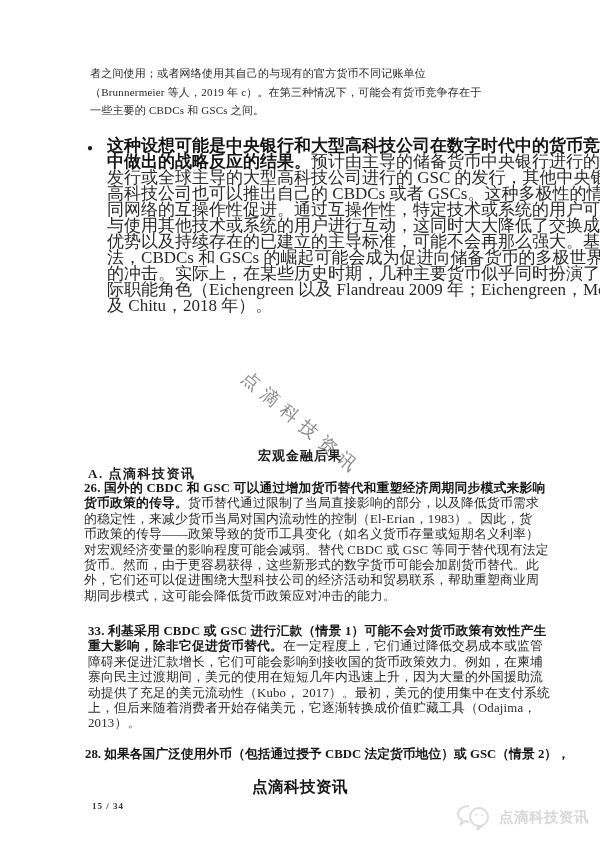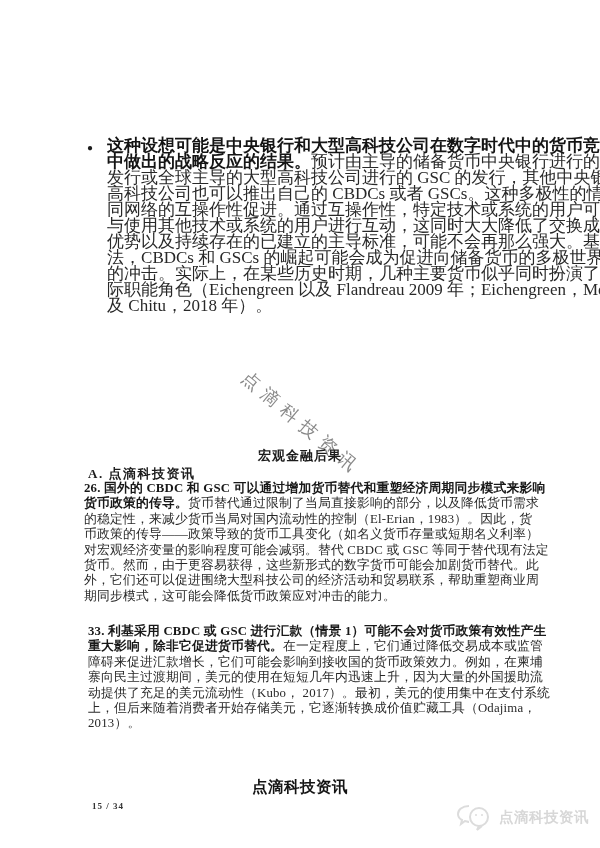--- a/index.html
+++ b/index.html
@@ -41,20 +41,23 @@
     position:absolute;left:455px;top:802px;display:flex;align-items:center;
     color:#d7d7d7;font-size:14.5px;font-weight:bold;letter-spacing:0.5px;white-space:nowrap;
   }
   .watermark-corner svg{display:block;margin-right:4px;}
 </style>
 </head>
 <body>
 
 <div class="page">
 
+  <div class="para p-intro">者之间使用；或者网络使用其自己的与现有的官方货币不同记账单位
+（Brunnermeier 等人，2019 年 c）。在第三种情况下，可能会有货币竞争存在于
+一些主要的 CBDCs 和 GSCs 之间。</div>
 
   <div class="bullet-row">
     <span class="bullet-marker">●</span>
     <div class="bullet-text"><b>这种设想可能是中央银行和大型高科技公司在数字时代中的货币竞争游戏
 中做出的战略反应的结果。</b><span>预计由主导的储备货币中央银行进行的 CBDC 的
 发行或全球主导的大型高科技公司进行的 GSC 的发行，其他中央银行和大型
 高科技公司也可以推出自己的 CBDCs 或者 GSCs。这种多极性的情况可以被不
 同网络的互操作性促进。通过互操作性，特定技术或系统的用户可以轻松地
 与使用其他技术或系统的用户进行互动，这同时大大降低了交换成本。先发
 优势以及持续存在的已建立的主导标准，可能不会再那么强大。基于这种想
@@ -80,20 +83,21 @@
 期同步模式，这可能会降低货币政策应对冲击的能力。</span></div>
 
   <div class="para p-27"><b>33. 利基采用 CBDC 或 GSC 进行汇款（情景 1）可能不会对货币政策有效性产生
 重大影响，除非它促进货币替代。</b><span>在一定程度上，它们通过降低交易成本或监管
 障碍来促进汇款增长，它们可能会影响到接收国的货币政策效力。例如，在柬埔
 寨向民主过渡期间，美元的使用在短短几年内迅速上升，因为大量的外国援助流
 动提供了充足的美元流动性（Kubo， 2017）。最初，美元的使用集中在支付系统
 上，但后来随着消费者开始存储美元，它逐渐转换成价值贮藏工具（Odajima，
 2013）。</span></div>
 
+  <div class="para p-28">28. 如果各国广泛使用外币（包括通过授予 CBDC 法定货币地位）或 GSC（情景 2），</div>
 
   <div class="page-number">15 / 34</div>
 
   <div class="footer-brand">点滴科技资讯</div>
 
   <div class="watermark-corner">
     <svg width="40" height="30" viewBox="0 0 40 30">
       <g fill="none" stroke="#dcdcdc" stroke-width="2">
         <path d="M14 4 C7 4 3 8 3 12 C3 15 5 17 7 18 L6 22 L10 19 C11 19 13 20 14 20"></path>
         <circle cx="24" cy="15" r="9"></circle>

